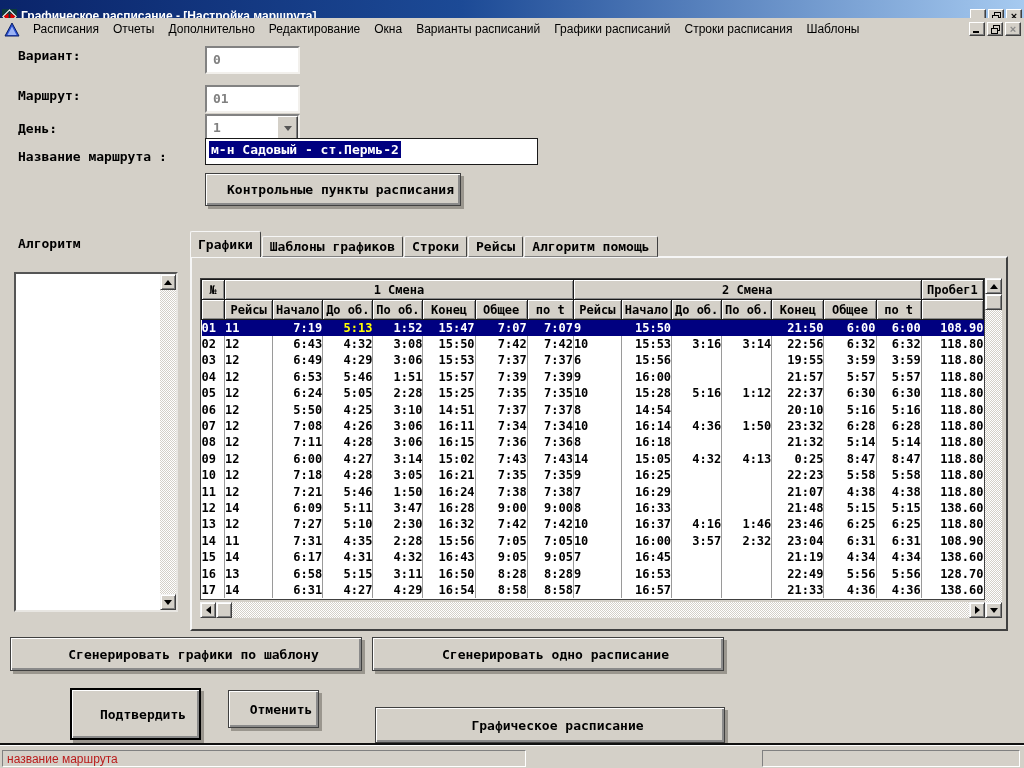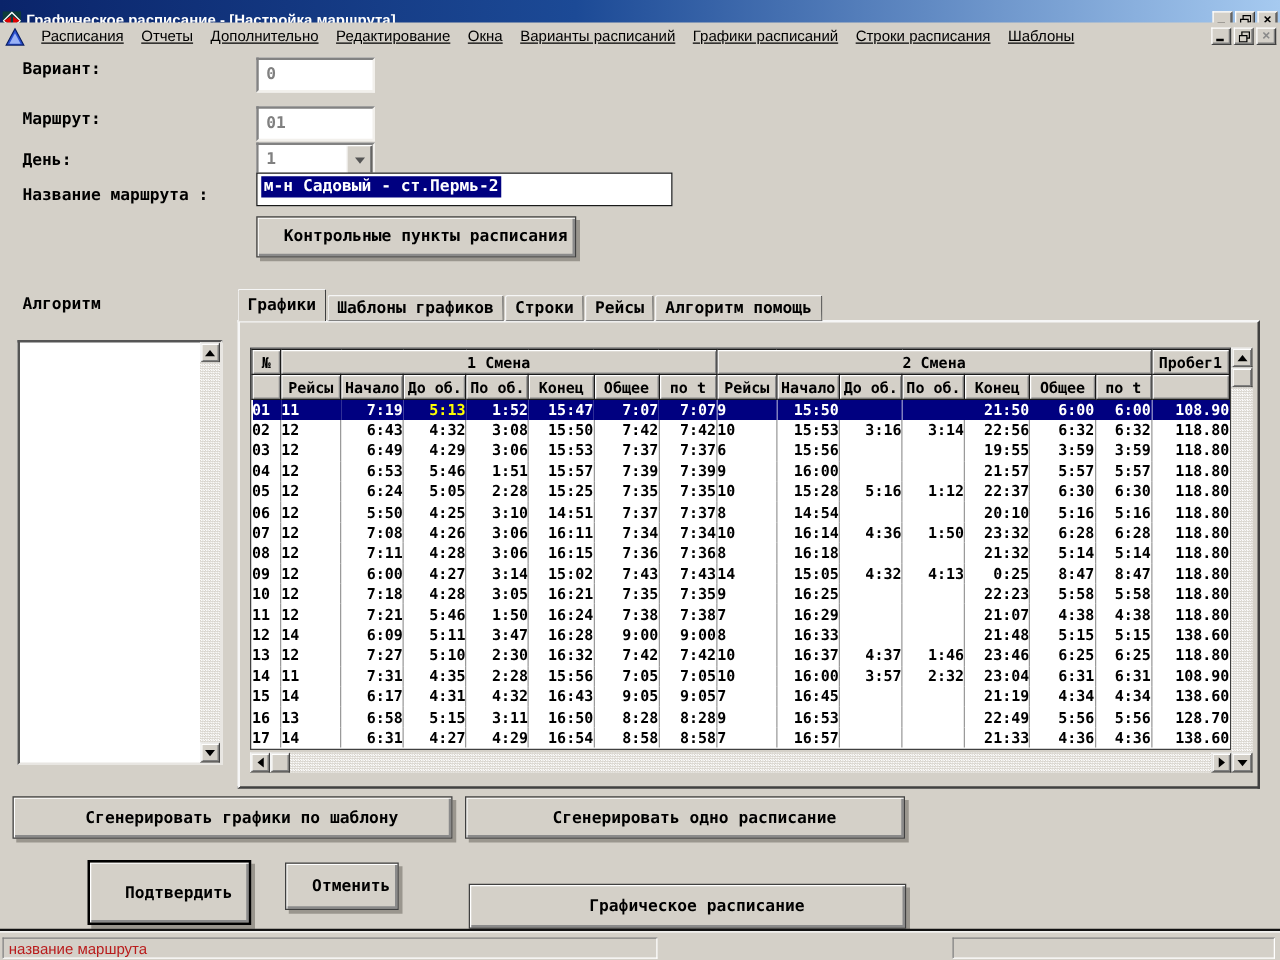--- a/index.html
+++ b/index.html
@@ -29,21 +29,21 @@
     font: bold 11px "Liberation Sans", sans-serif; line-height:10px;
   }
   .glyph-min { position:absolute; left:3px; bottom:2px; width:6px; height:2px; background:#000; }
   .wbtn.grayed { color:#8a8a8a; }
   
   .menubar {
     position:absolute; left:0; top:18px; width:1024px; height:22px;
     background:#d4d0c8; display:flex; align-items:center;
   }
   .menubar .mdi-icon { margin-left:4px; width:16px; height:15px; }
-  .menu-items { display:flex; align-items:center; margin-left:6px;text-decoration:underline; }
+  .menu-items { display:flex; align-items:center; margin-left:6px; }
   .menu-item {
     font: 12px "Liberation Sans", sans-serif; color:#000;
     padding:3px 7px; white-space:nowrap; cursor:default;
   }
   .menubar .win-buttons { margin-right:3px; }
   
   .form-label { position:absolute; left:18px; font: bold 13px "DejaVu Sans Mono", monospace; color:#000; white-space:nowrap; }
   .field {
     position:absolute; background:#fff;
     border:2px solid; border-color:#828282 #f2f0ec #f2f0ec #828282;
@@ -526,21 +526,21 @@
           <td class="numc">13</td>
           <td class="c">12</td>
           <td class="t">7:27</td>
           <td class="t warn">5:10</td>
           <td class="t">2:30</td>
           <td class="t">16:32</td>
           <td class="t">7:42</td>
           <td class="t">7:42</td>
           <td class="c">10</td>
           <td class="t">16:37</td>
-          <td class="t warn">4:37</td>
+          <td class="t warn">4:16</td>
           <td class="t">1:46</td>
           <td class="t">23:46</td>
           <td class="t">6:25</td>
           <td class="t">6:25</td>
           <td class="mile">118.80</td>
         </tr>
         <tr>
           <td class="numc">14</td>
           <td class="c">11</td>
           <td class="t">7:31</td>

